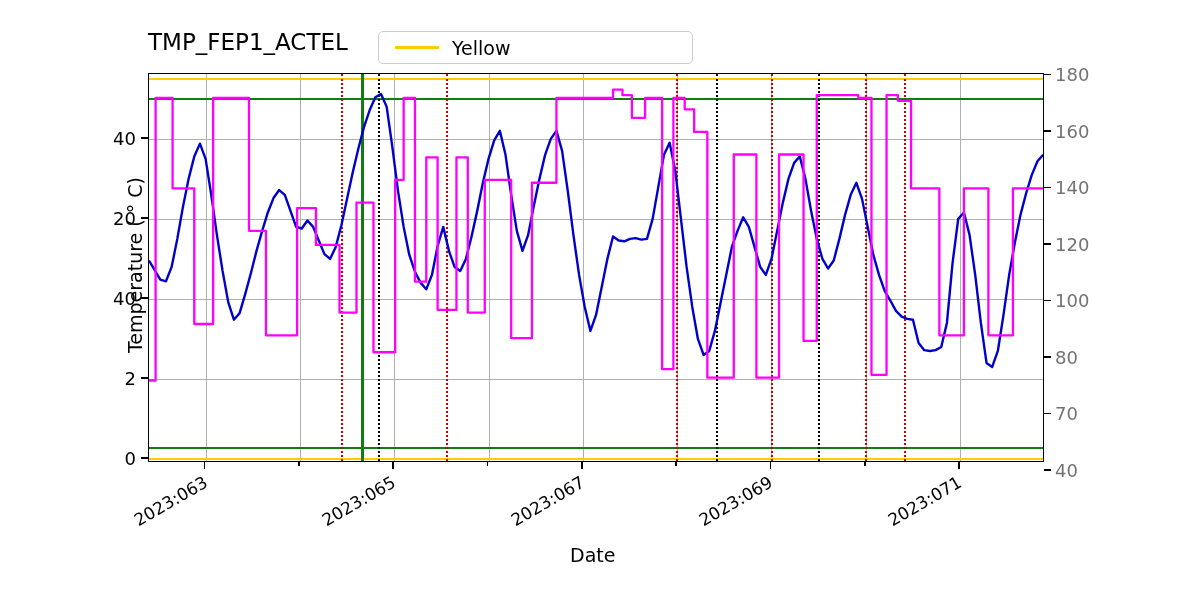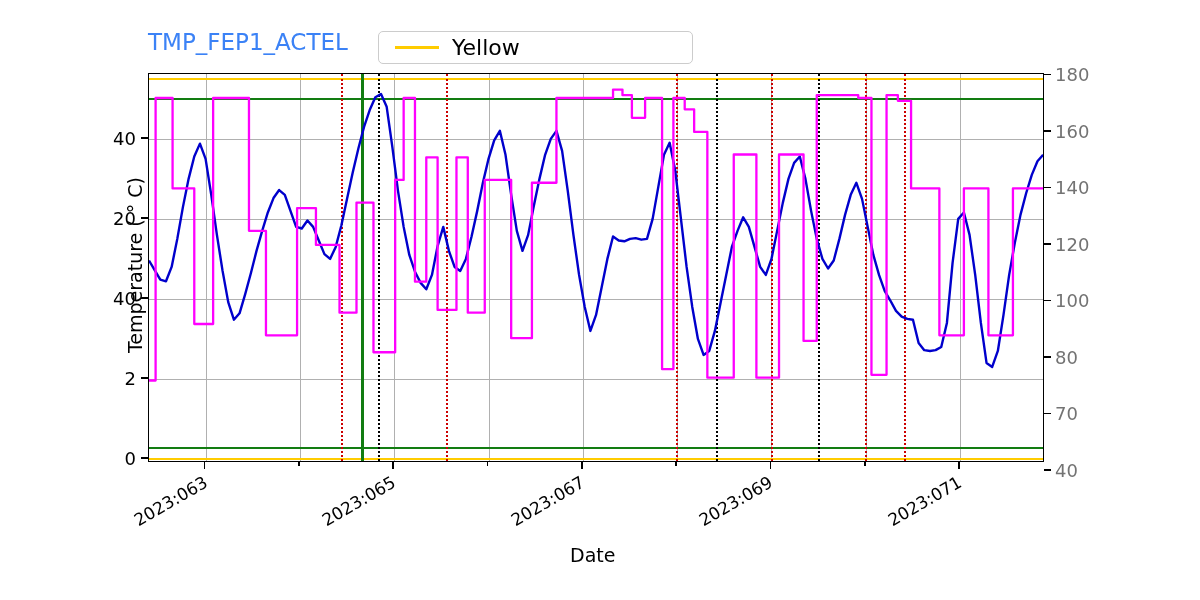--- a/index.html
+++ b/index.html
@@ -1,32 +1,32 @@
 <!DOCTYPE html>
 <html><head>
 <meta charset="utf-8">
 <style>
   html,body{margin:0;padding:0;}
   body{width:1200px;height:600px;background:#ffffff;
        font-family:"DejaVu Sans","Liberation Sans",sans-serif;overflow:hidden;}
   #root{position:relative;width:1200px;height:600px;}
 
-  .plot-title{position:absolute;left:148px;top:29px;font-size:23px;color:#3b82f6;
+  .plot-title{position:absolute;left:148px;top:29px;font-size:23px;color:#000000;
               letter-spacing:0px;white-space:nowrap;}
 
   
   .legend{position:absolute;left:378px;top:31px;width:315px;height:33px;
           box-sizing:border-box;border:1px solid #cccccc;border-radius:5px;
           background:#ffffff;display:flex;align-items:center;}
   .legend-entry{display:flex;align-items:center;}
   .legend-entry.e0{margin-left:16px;}
   .legend-entry.e1{margin-left:38px;}
   .legend-swatch{width:44px;height:0;border-top-width:3px;border-top-style:solid;
                  margin-right:13px;}
-  .legend-label{font-size:22px;color:#000;white-space:nowrap;}
+  .legend-label{font-size:19px;color:#000;white-space:nowrap;}
 
   
   .axes{position:absolute;left:148px;top:73px;width:896px;height:389px;
         box-sizing:border-box;border:1.6px solid #000;background:#fff;}
   .clip{position:absolute;left:0;top:0;width:100%;height:100%;overflow:hidden;}
 
   .gridv{position:absolute;top:0;bottom:0;width:1px;background:#b0b0b0;}
   .gridh{position:absolute;left:0;right:0;height:1px;background:#b0b0b0;}
 
   .hline{position:absolute;left:0;right:0;height:0;border-top-width:2.6px;

